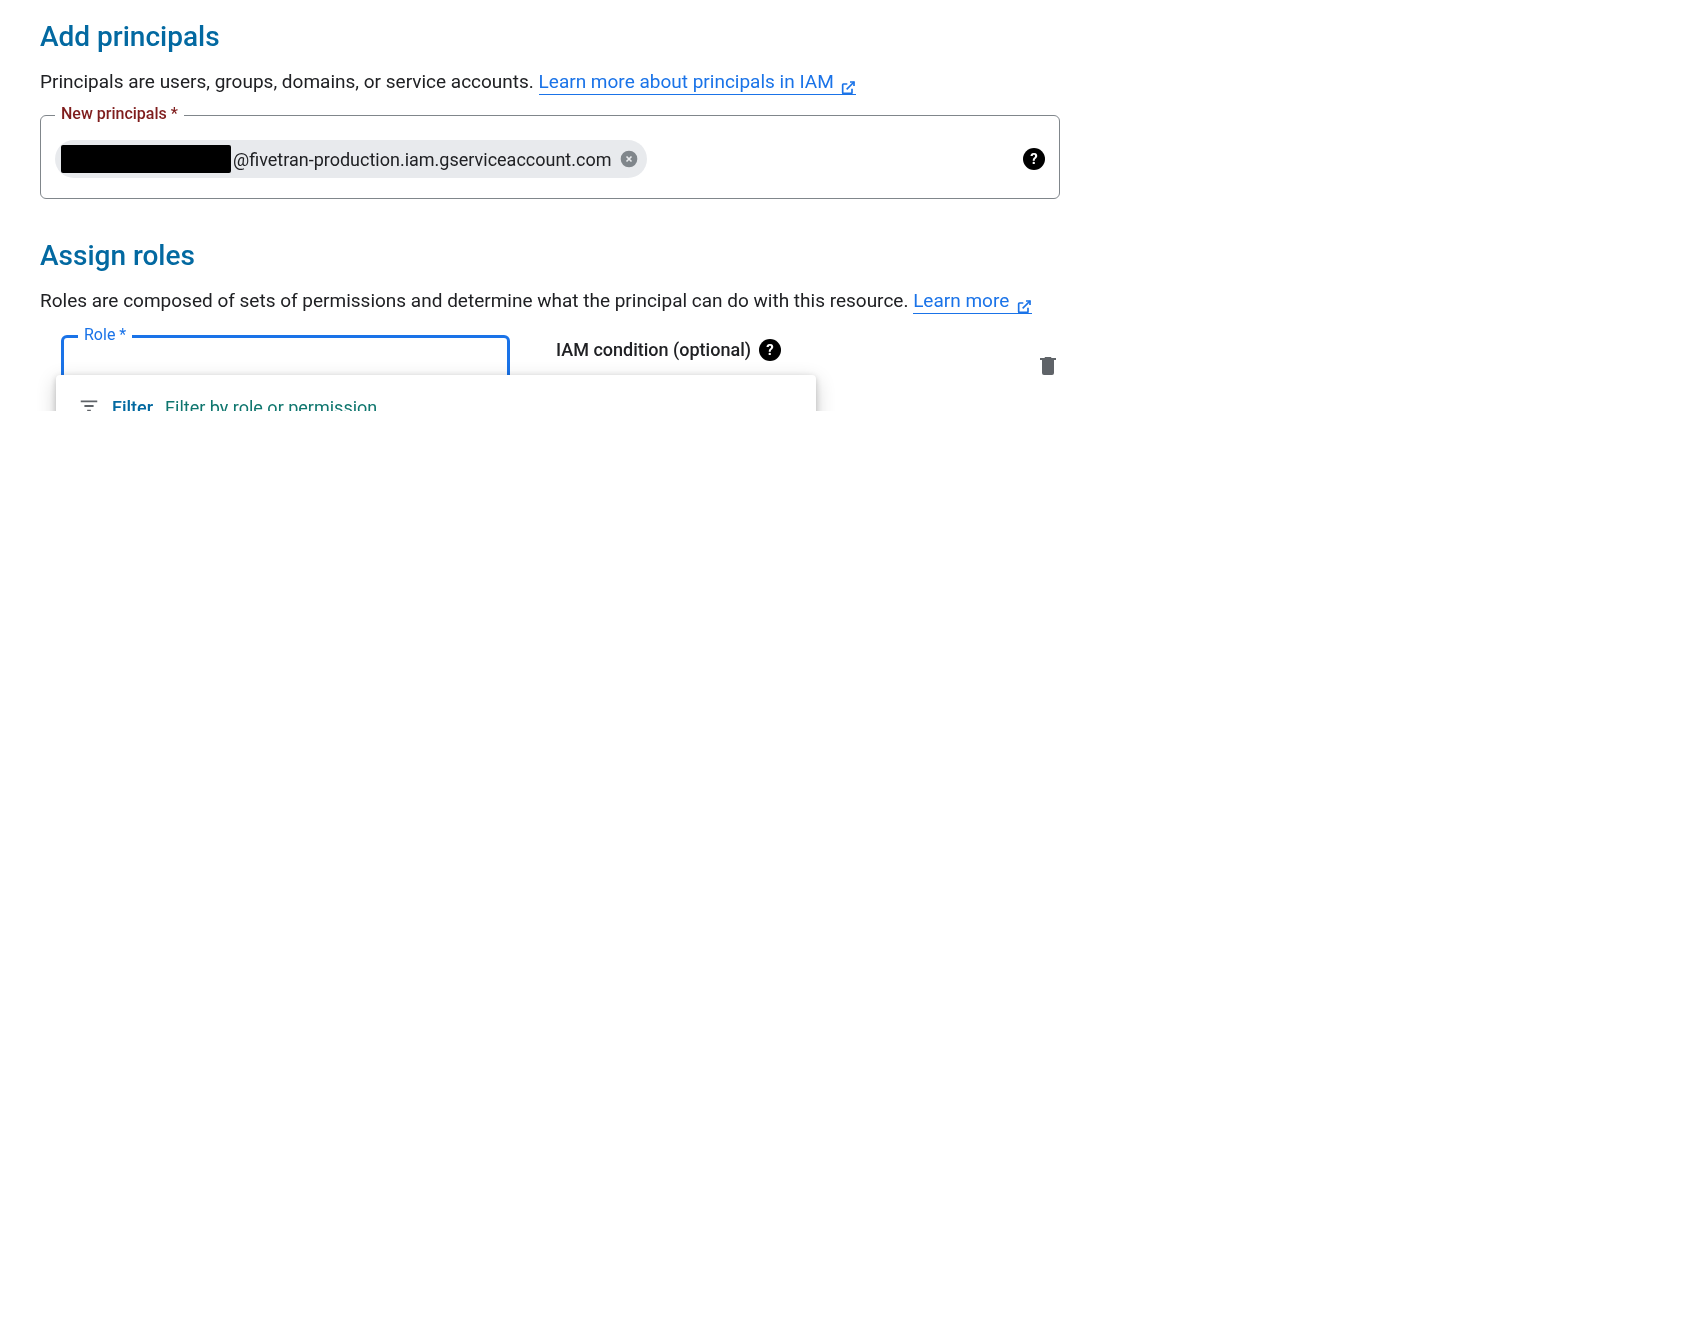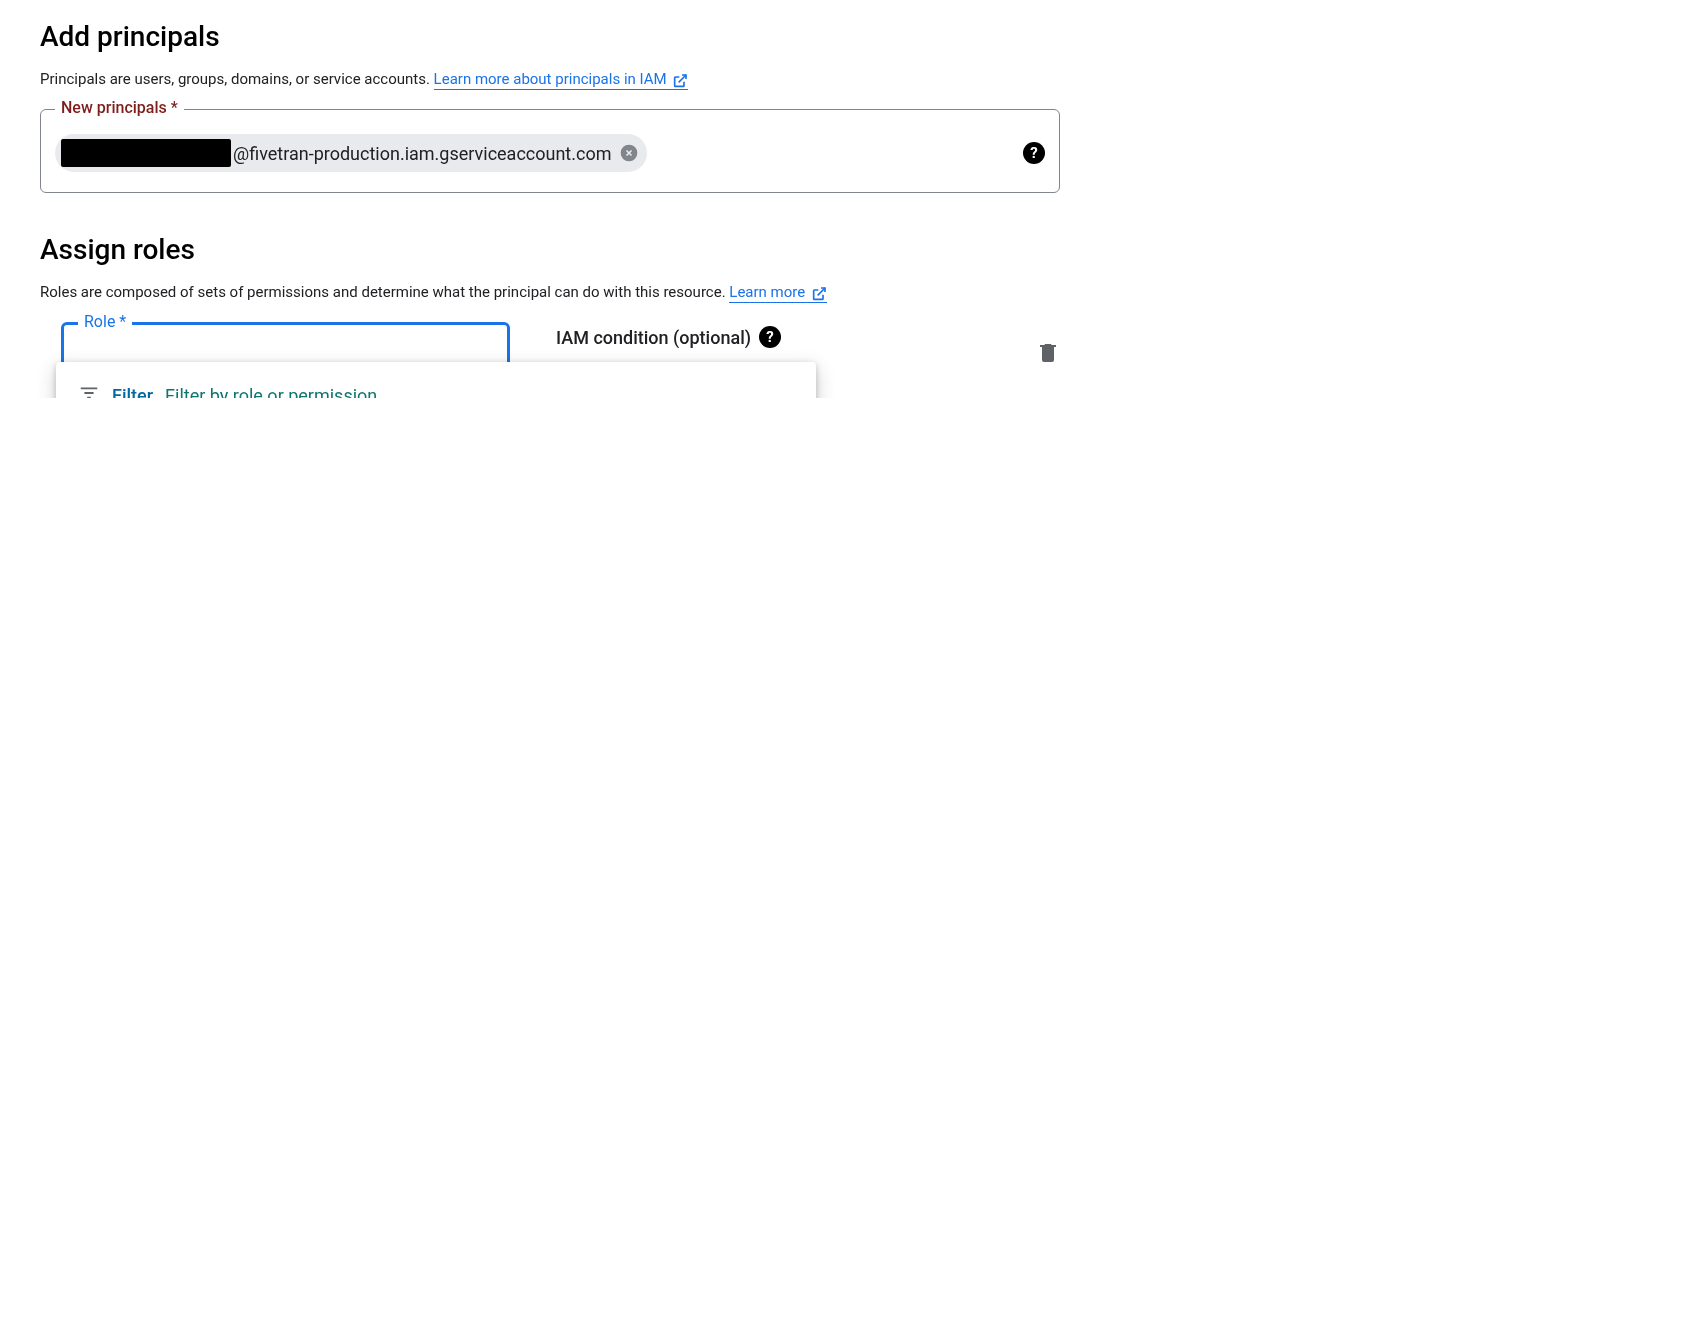--- a/index.html
+++ b/index.html
@@ -14,24 +14,24 @@
     padding: 20px 40px;
     font-size: 18px;
   }
   .container {
     max-width: 1020px;
   }
   h2 {
     font-size: 28px;
     font-weight: 500;
     margin-bottom: 14px;
-    color: #000000;
+    color: #0369a1;
   }
   .description {
-    font-size: 15px;
+    font-size: 19px;
     color: #202124;
     line-height: 1.6;
     margin-bottom: 18px;
   }
   .link {
     color: #1a73e8;
     text-decoration: none;
     border-bottom: 1px solid #1a73e8;
     padding-bottom: 1px;
   }

